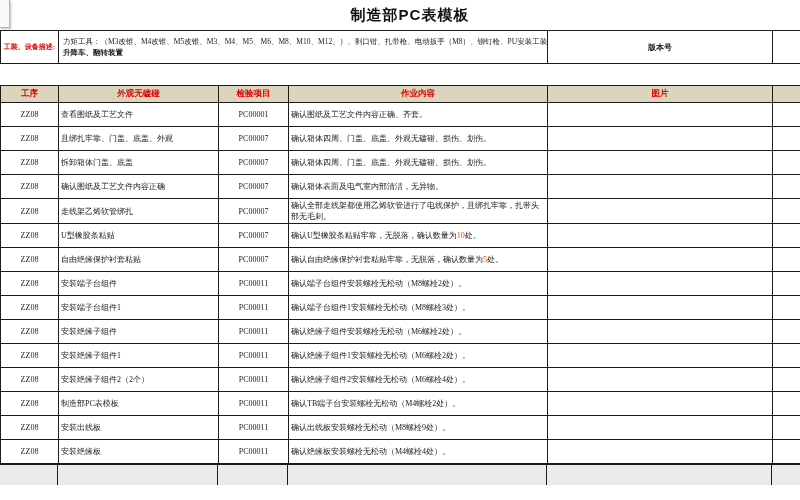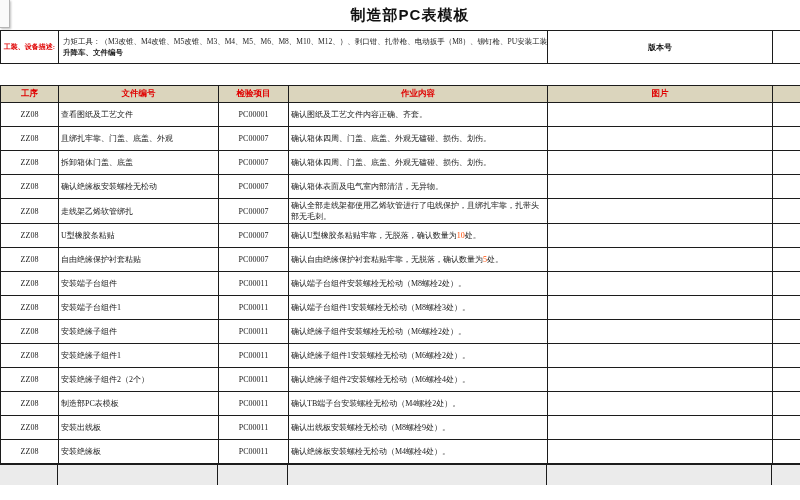--- a/index.html
+++ b/index.html
@@ -61,41 +61,41 @@
 
   <div class="corner-box"></div>
 
   <div class="title">制造部PC表模板</div>
 
   <div class="info">
     <div class="irow r2">
       <div class="icell lab c-tools-lab">工装、设备描述:</div>
       <div class="icell c-tools-desc">
         <span>力矩工具：（M3改锥、M4改锥、M5改锥、M3、M4、M5、M6、M8、M10、M12、）、剥口钳、扎带枪、电动扳手（M8）、铆钉枪、PU安装工装, 设备: 液压</span>
-        <span class="tools-bold">升降车、文件编号</span>
+        <span class="tools-bold">升降车、翻转装置</span>
       </div>
       <div class="icell c-ver-lab">版本号</div>
       <div class="icell c-ver-val"></div>
     </div>
   </div>
 
   <div class="tablewrap">
     <table class="work">
       <colgroup>
         <col class="w-proc">
           <col class="w-step">
           <col class="w-item">
         <col class="w-content">
           <col class="w-pic">
           <col class="w-extra">
       </colgroup>
       <thead>
         <tr>
           <th>工序</th>
-          <th>文件编号</th>
+          <th>外观无磕碰</th>
           <th>检验项目</th>
           <th>作业内容</th>
           <th class="th-pic">图片</th>
           <th class="th-extra"></th>
         </tr>
       </thead>
       <tbody>
           <tr>
             <td class="c-proc">ZZ08</td>
             <td class="c-step">查看图纸及工艺文件</td>
@@ -115,21 +115,21 @@
           <tr>
             <td class="c-proc">ZZ08</td>
             <td class="c-step">拆卸箱体门盖、底盖</td>
             <td class="c-item">PC00007</td>
             <td class="c-content">确认箱体四周、门盖、底盖、外观无磕碰、损伤、划伤。</td>
             <td class="c-pic"></td>
             <td class="c-extra"></td>
           </tr>
           <tr>
             <td class="c-proc">ZZ08</td>
-            <td class="c-step">确认绝缘板安装螺栓无松动</td>
+            <td class="c-step">确认图纸及工艺文件内容正确</td>
             <td class="c-item">PC00007</td>
             <td class="c-content">确认箱体表面及电气室内部清洁，无异物。</td>
             <td class="c-pic"></td>
             <td class="c-extra"></td>
           </tr>
           <tr>
             <td class="c-proc">ZZ08</td>
             <td class="c-step">走线架乙烯软管绑扎</td>
             <td class="c-item">PC00007</td>
             <td class="c-content">确认全部走线架都使用乙烯软管进行了电线保护，且绑扎牢靠，扎带头部无毛刺。</td>

